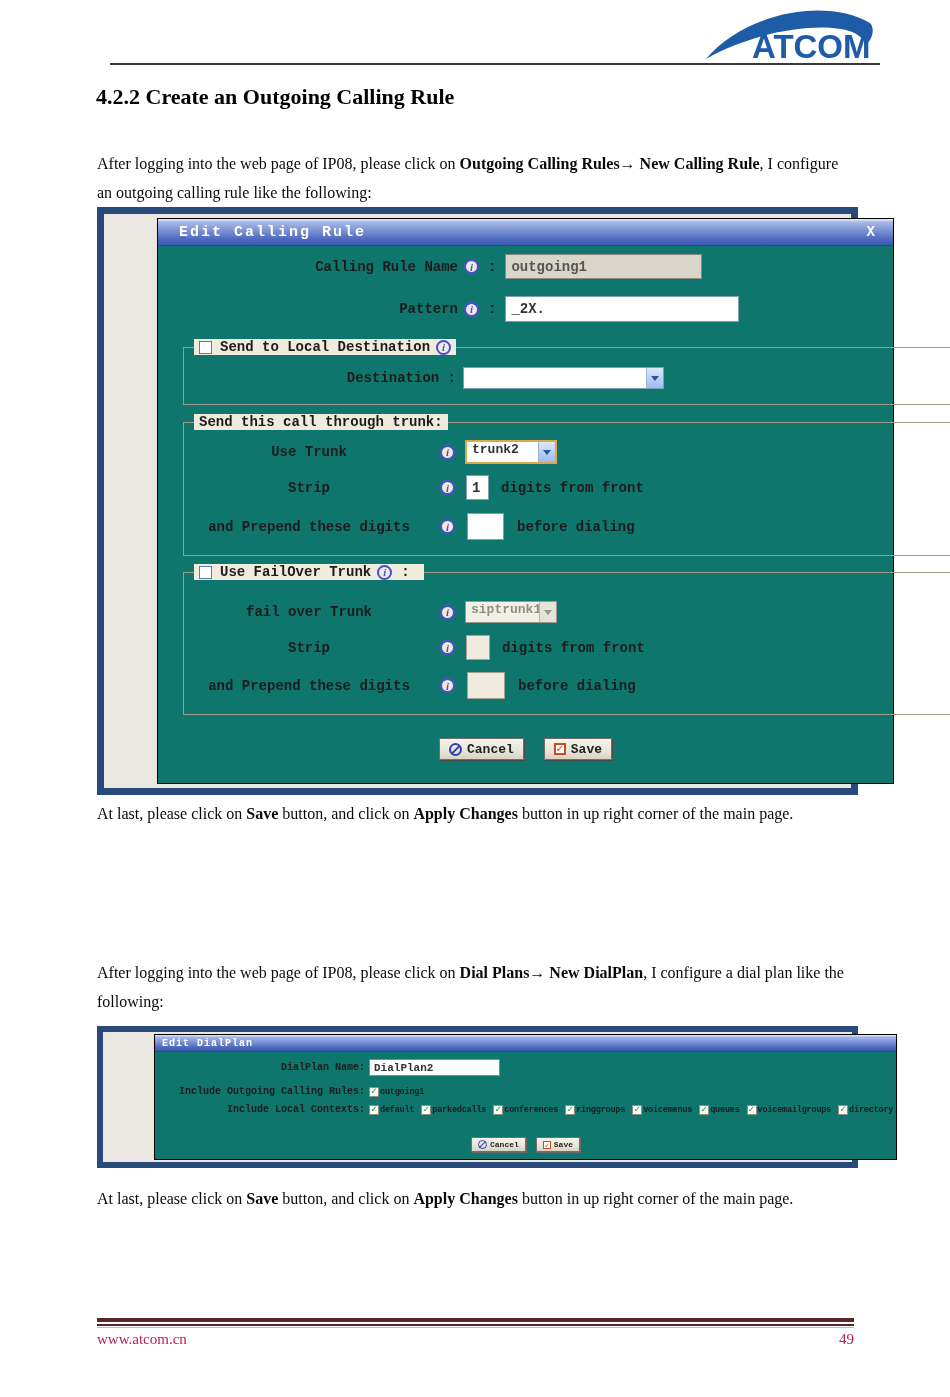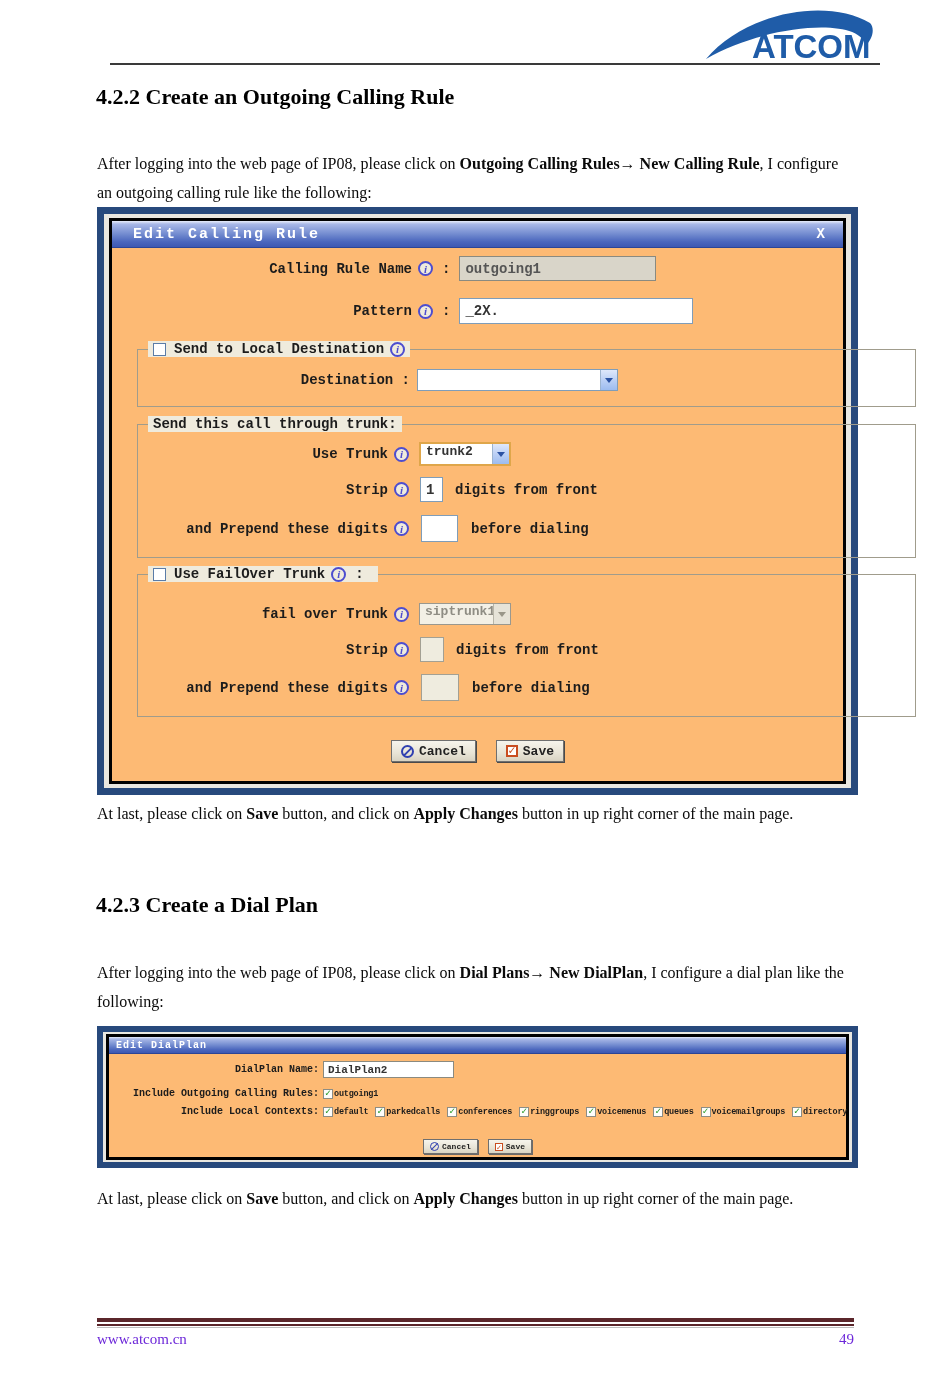--- a/index.html
+++ b/index.html
@@ -19,21 +19,21 @@
   .para { position:absolute; left:97px; width:758px; font-size:16px; line-height:29px; color:#0a0a0a; }
   .p1 { top:149px; }
   .p2 { top:799px; }
   .p3 { top:958px; }
   .p4 { top:1184px; }
 
   
   .shot { position:absolute; left:97px; width:761px; border:7px solid #27497c; background:#e9e7e0; }
   .shot1 { top:207px; height:588px; padding:4px 5px; }
   .shot2 { top:1026px; height:142px; border-width:6px; padding:2px 3px; }
-  .dlg { width:100%; height:100%; border:3px solid #000000; background:#fdba74; position:relative; }
+  .dlg { width:100%; height:100%; border:1px solid #000000; background:#0f766e; position:relative;margin-left:48px; }
 
   .titlebar { position:relative; width:100%; height:27px;
               background:linear-gradient(180deg,#e8edfa 0%,#a9b8e7 12%,#7a92d3 45%,#4a66bd 80%,#3d58b2 100%);
               border-bottom:1px solid #2c4596; display:flex; align-items:center; }
   .titlebar .t-text { color:#fff; font-family:"Liberation Mono", monospace; font-weight:bold;
                       font-size:15px; letter-spacing:2px; padding-left:21px; }
   .titlebar .t-close { position:absolute; right:18px; color:#fff; font-family:"Liberation Mono", monospace;
                        font-weight:bold; font-size:14px; cursor:default; }
   .shot2 .titlebar { height:17px; }
   .shot2 .titlebar .t-text { font-size:10px; letter-spacing:1px; padding-left:7px; }
@@ -68,21 +68,21 @@
   .combo.focus { border:2px solid #dfa64a; height:24px; }
   .combo.disabled { border:1px solid #9a988e; background:#f3f0e6; }
   .combo.disabled .c-text { color:#8f8d84; }
   .combo.disabled .c-btn { background:#e6e3d8; border-left-color:#b8b5a8; }
   .combo.disabled .tri { border-top-color:#999689; }
 
   
   .fset { position:absolute; left:25px; width:779px; border:1px solid #a09c8c; }
   .fset .legend { position:absolute; top:-9px; left:10px; background:#efebdd; padding:0 5px;
                   display:flex; align-items:center; white-space:nowrap; }
-  .fs-label { width:250px; text-align:right; flex:none; }
+  .fs-label { width:250px; text-align:center; flex:none; }
 
   .xp-checkbox { flex:none; width:13px; height:13px; border:1px solid #5a7ca8; background:#fff;
                  margin-right:8px; position:relative; }
 
   .disabled-box { background:#efecdf; border:1px solid #a3a093; }
 
   
   .btn-row { position:absolute; left:0; right:0; display:flex; justify-content:center; gap:20px; }
   .xp-btn { display:flex; align-items:center; justify-content:center; gap:5px; height:22px;
             padding:0 9px; background:linear-gradient(180deg,#f6f4ec 0%,#e8e4d6 60%,#d8d3c2 100%);
@@ -107,21 +107,21 @@
   .xp-btn.small .ico-cancel::after { left:-1px; top:3px; width:9px; height:1px; }
   .xp-btn.small .ico-save { width:8px; height:8px; border-width:1px; font-size:8px; line-height:7px; }
 
   
   .footer-band { position:absolute; top:1318px; left:97px; width:757px; }
   .fb-thick { height:4px; background:#5b262b; }
   .fb-gap { height:2px; background:#fff; }
   .fb-thin { height:2px; background:#5b262b; }
   .fb-gray { height:1px; background:#bdbdbd; margin-top:1px; }
   .footer-text { position:absolute; top:1331px; left:97px; width:757px; display:flex;
-                 justify-content:space-between; font-size:15px; color:#6d28d9; }
+                 justify-content:space-between; font-size:15px; color:#be185d; }
 </style>
 </head>
 <body>
 
 <div class="page">
 
   <div class="logo">
     <svg width="178" height="60" viewBox="0 0 178 60">
       <path d="M4,54 C42,8 124,-8 168,18 C173,23 171,34 163,41 C161,12 66,18 4,54 Z" fill="#1f5ca8"></path>
       <text x="50" y="53" font-family="Liberation Sans, sans-serif" font-weight="bold" font-size="33" fill="#1f5ca8">ATCOM</text>
@@ -240,21 +240,20 @@
             <span>Save</span>
           </div>
         </div>
 
       </div>
     </div>
   </div>
 
   <p class="para p2"><span>At last, please click on </span><b>Save</b><span> button, and click on </span><b>Apply Changes</b><span> button in up right corner of the main page.</span></p>
 
-  <div class="h-sec h1b">4.2.3 Create a Dial Plan</div>
   <p class="para p3"><span>After logging into the web page of IP08, please click on </span><b>Dial Plans→ New DialPlan</b><span>, I configure a dial plan like the following:</span></p>
 
   <div class="shot shot2">
     <div class="dlg">
       <div class="titlebar">
         <span class="t-text">Edit DialPlan</span>
       </div>
       <div class="dbody dbody2">
 
         <div class="frow" style="top:7px;">

